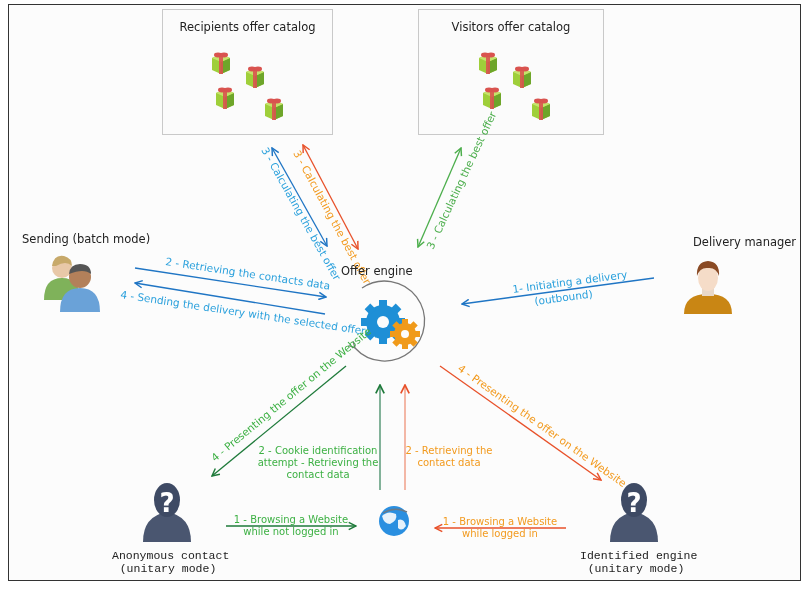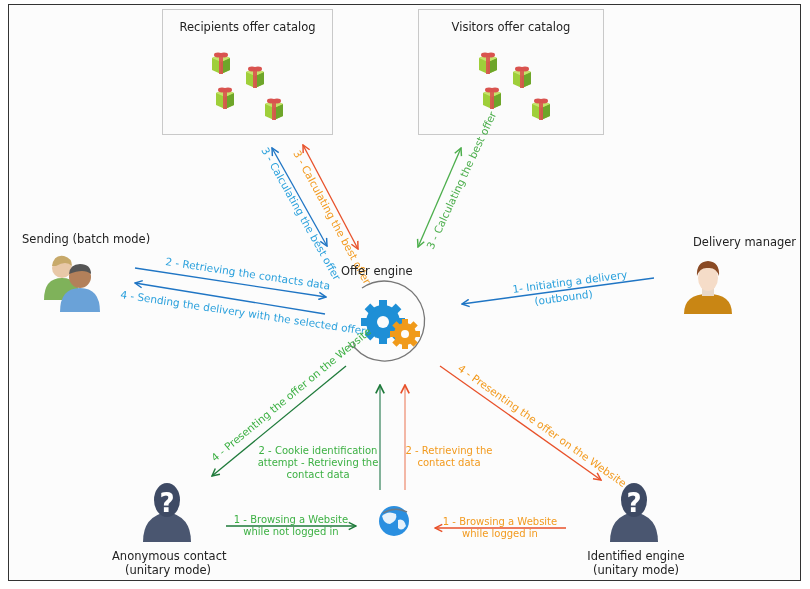--- a/index.html
+++ b/index.html
@@ -4,21 +4,21 @@
 <style>
   html, body { margin: 0; padding: 0; background: #ffffff; }
   body { width: 810px; height: 589px; position: relative; overflow: hidden;
          font-family: "DejaVu Sans", sans-serif; }
   #frame { position: absolute; left: 8px; top: 4px; width: 793px; height: 577px;
            border: 1px solid #333; background: #fcfcfc; box-sizing: border-box; }
   .catalog { position: absolute; background: #fbfbfb; border: 1px solid #c9c9c9; box-sizing: border-box; }
   .catalog-title { position: absolute; left: 0; right: 0; top: 10px; text-align: center;
                    font-size: 11.5px; color: #222; }
   .label { position: absolute; font-size: 11.5px; color: #222; white-space: nowrap; }
-  .center { text-align: center; }
+  .center { text-align: center; font-family: Liberation Mono, monospace; }
   svg text { font-family: "DejaVu Sans", sans-serif; }
 </style>
 </head>
 <body>
 
 <div id="frame"></div>
 
 <div class="catalog" style="left:162px; top:9px; width:171px; height:126px;">
   <div class="catalog-title">Recipients offer catalog</div>
 </div>

